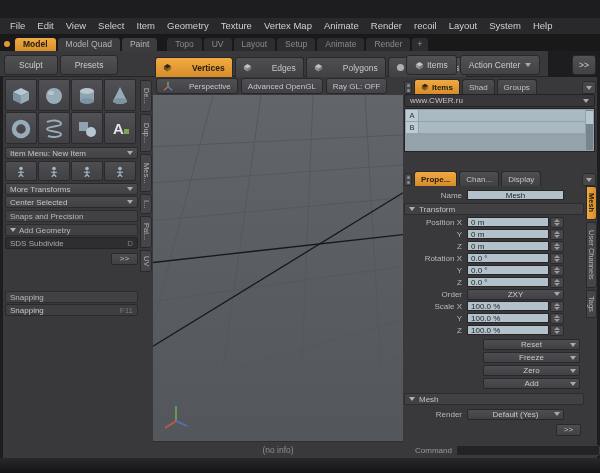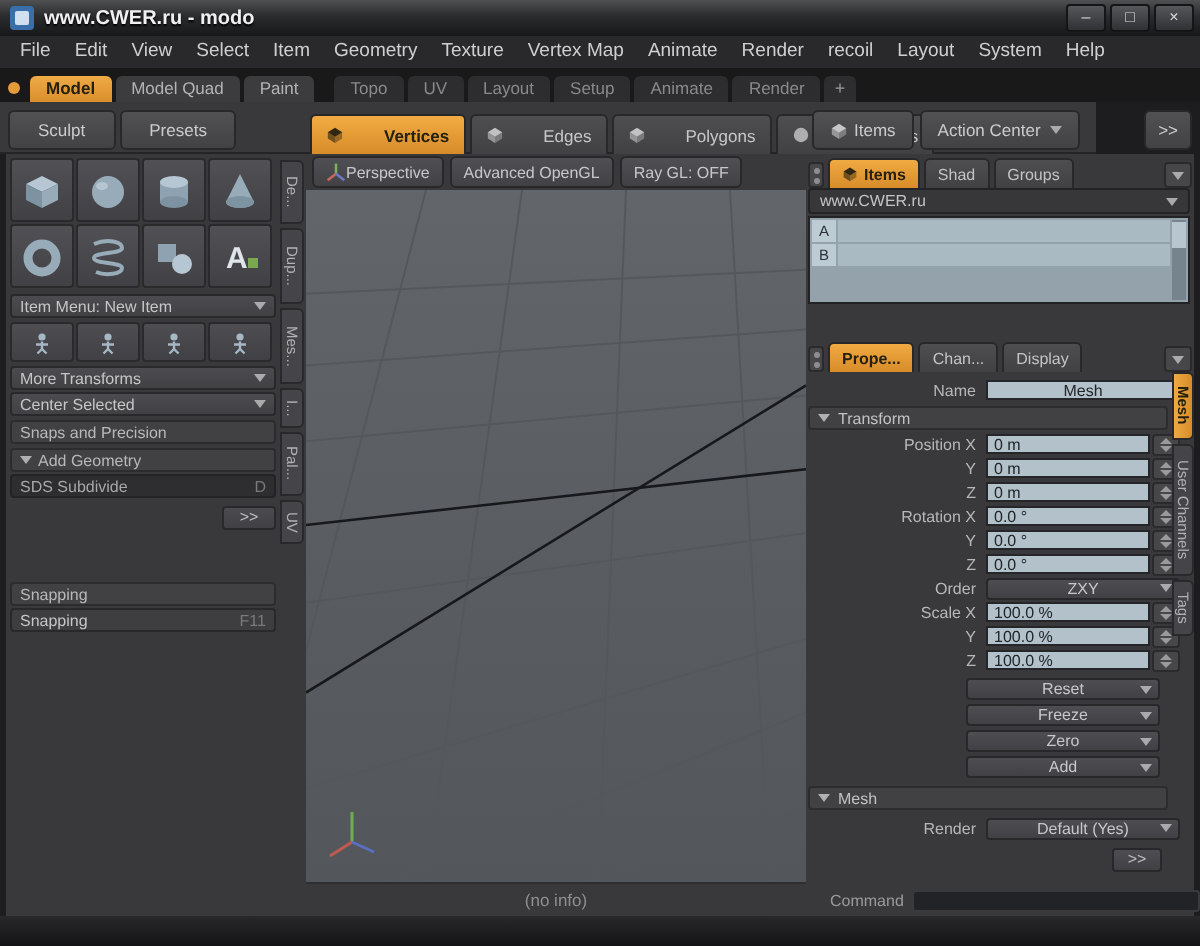--- a/index.html
+++ b/index.html
@@ -62,21 +62,21 @@
     box-sizing:border-box;display:flex;align-items:center;padding:0 4px;color:#a8a8aa;font-size:8px;}
   .keyhint{margin-left:auto;color:#7a7a7c;}
   .lmore{position:absolute;left:108px;top:176px;width:27px;height:12px;background:linear-gradient(180deg,#4c4c50,#414144);
     border:1px solid #29292b;border-radius:2px;box-sizing:border-box;color:#c0c0c2;font-size:8px;text-align:center;line-height:10px;}
   .lvtabs{position:absolute;left:137px;top:3px;width:12px;display:flex;flex-direction:column;gap:2px;}
   .lvtab{width:12px;background:#454549;border:1px solid #29292b;border-radius:0 3px 3px 0;box-sizing:border-box;
     writing-mode:vertical-rl;font-size:7.5px;color:#b2b2b4;display:flex;align-items:center;justify-content:center;}
 
   
   .vp-header{height:18px;display:flex;align-items:center;gap:3px;padding:0 3px;flex:0 0 auto;}
-  .vp-btn{height:14px;display:flex;align-items:center;gap:0;padding:0 6px;background:linear-gradient(180deg,#505054,#424246);
+  .vp-btn{height:14px;display:flex;align-items:center;gap:16px;padding:0 6px;background:linear-gradient(180deg,#505054,#424246);
     border:1px solid #28282a;border-radius:3px;color:#c8c8ca;font-size:8px;}
   .vp-canvas{position:relative;flex:1;background:linear-gradient(180deg,#62666b,#595d62 55%,#53575c);overflow:hidden;}
   .gridsvg{position:absolute;left:0;top:0;width:100%;height:100%;}
   .gizmo{position:absolute;left:8px;bottom:10px;}
   .vp-status{position:absolute;right:6px;bottom:8px;text-align:right;font-size:8.5px;line-height:11px;color:#ced2d6;}
   .vp-status .sel{color:#e8a43c;}
   .noinfo{height:16px;flex:0 0 auto;border-top:1px solid #2e2e30;display:flex;align-items:center;justify-content:center;
     color:#8e8e90;font-size:8.5px;}
 
   
@@ -95,21 +95,21 @@
     box-sizing:border-box;padding:1px;display:flex;}
   .listrows{flex:1;display:flex;flex-direction:column;gap:1px;}
   .lrow{height:11px;display:flex;gap:1px;}
   .rowtag{width:12px;background:#bccbd4;color:#2a3238;font-size:7.5px;display:flex;align-items:center;justify-content:center;}
   .rowcell{flex:1;background:#a9bac3;}
   .vscroll{width:7px;background:#75848d;margin-left:1px;position:relative;}
   .vthumb{position:absolute;left:0;top:1px;width:7px;height:13px;background:#b7c6cf;}
   .proptabs{position:absolute;left:1px;top:93px;width:192px;height:16px;display:flex;align-items:flex-end;gap:2px;}
   .propbody{position:absolute;left:0;top:109px;width:182px;}
   .prow{display:flex;align-items:center;height:12px;}
-  .plabel{width:90px;text-align:right;padding-right:5px;color:#b8b8ba;font-size:8px;box-sizing:border-box;flex:0 0 auto;}
+  .plabel{width:64px;text-align:right;padding-right:5px;color:#b8b8ba;font-size:8px;box-sizing:border-box;flex:0 0 auto;}
   .pfield{width:82px;height:10px;background:#b3c2ca;border:1px solid #25262a;box-sizing:border-box;color:#20262a;
     font-size:8px;line-height:9px;padding:0 3px;flex:0 0 auto;}
   .pselect{width:97px;height:11px;background:linear-gradient(180deg,#4e4e52,#414145);border:1px solid #28282a;border-radius:2px;
     box-sizing:border-box;color:#c8c8ca;font-size:8px;display:flex;align-items:center;justify-content:center;position:relative;flex:0 0 auto;}
   .pselect .caret{position:absolute;right:3px;}
   .pstep{width:14px;height:11px;margin-left:1px;background:#47474a;border:1px solid #2a2a2c;border-radius:2px;box-sizing:border-box;
     display:flex;flex-direction:column;align-items:center;justify-content:center;gap:1px;flex:0 0 auto;}
   .tri-up{width:0;height:0;border-left:3px solid transparent;border-right:3px solid transparent;border-bottom:3px solid #9a9a9c;}
   .tri-dn{width:0;height:0;border-left:3px solid transparent;border-right:3px solid transparent;border-top:3px solid #9a9a9c;}
   .caret{width:0;height:0;border-left:3px solid transparent;border-right:3px solid transparent;border-top:4px solid #aaaaac;margin-left:auto;}
@@ -128,32 +128,20 @@
   .rvtab.active{background:linear-gradient(90deg,#f0aa42,#d78c2a);color:#26200f;font-weight:bold;}
   .cmdbar{position:absolute;left:8px;top:367px;width:191px;height:13px;display:flex;align-items:center;gap:4px;padding-left:4px;box-sizing:border-box;}
   .cmdlabel{color:#9a9a9c;font-size:8px;}
   .cmdinput{flex:1;height:11px;background:#222326;border:1px solid #3a3a3c;border-radius:2px;box-sizing:border-box;margin-right:2px;}
 </style>
 </head>
 <body>
 
 <div class="window">
 
-  <div class="titlebar">
-    <svg class="app-icon" viewBox="0 0 12 12">
-      <rect width="12" height="12" rx="2" fill="#3a6ea8"></rect>
-        <rect x="2.5" y="2.5" width="7" height="7" rx="1" fill="#cfe0f0"></rect>
-    </svg>
-    <span class="title-text">www.CWER.ru - modo</span>
-    <div class="win-controls">
-      <div class="win-btn">–</div>
-      <div class="win-btn">□</div>
-      <div class="win-btn">×</div>
-    </div>
-  </div>
 
   <div class="menubar">
     <span class="menu-item">File</span>
     <span class="menu-item">Edit</span>
     <span class="menu-item">View</span>
     <span class="menu-item">Select</span>
     <span class="menu-item">Item</span>
     <span class="menu-item">Geometry</span>
     <span class="menu-item">Texture</span>
     <span class="menu-item">Vertex Map</span>

